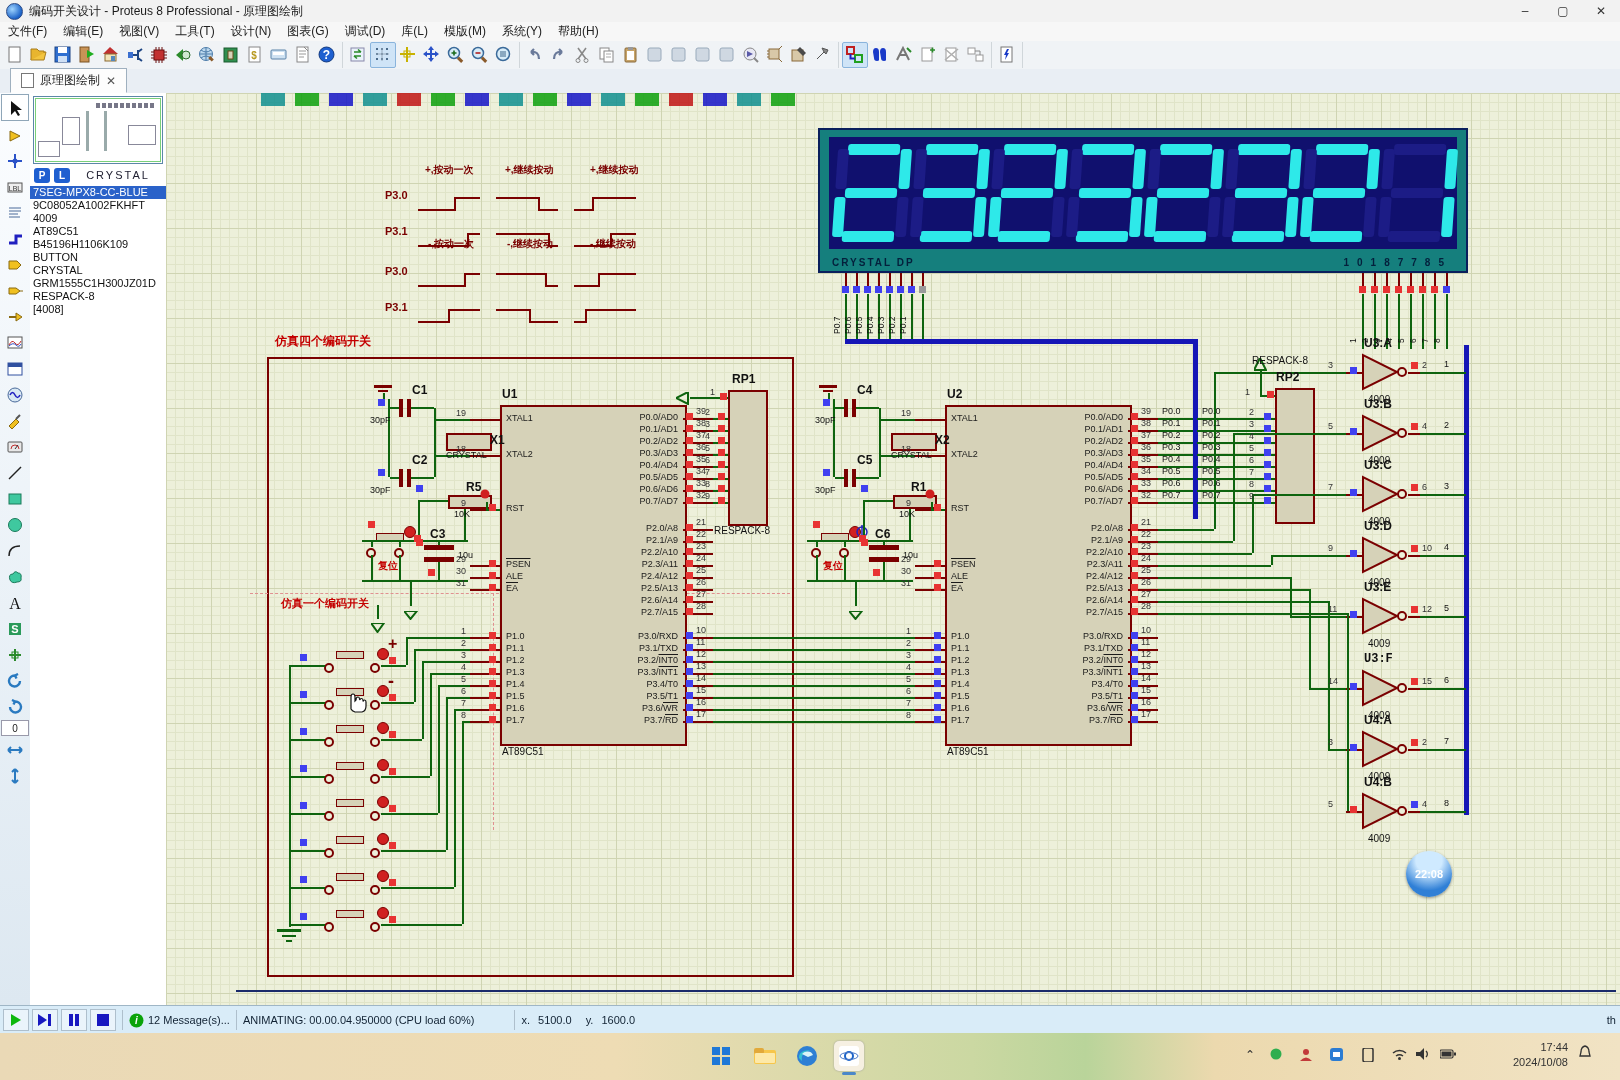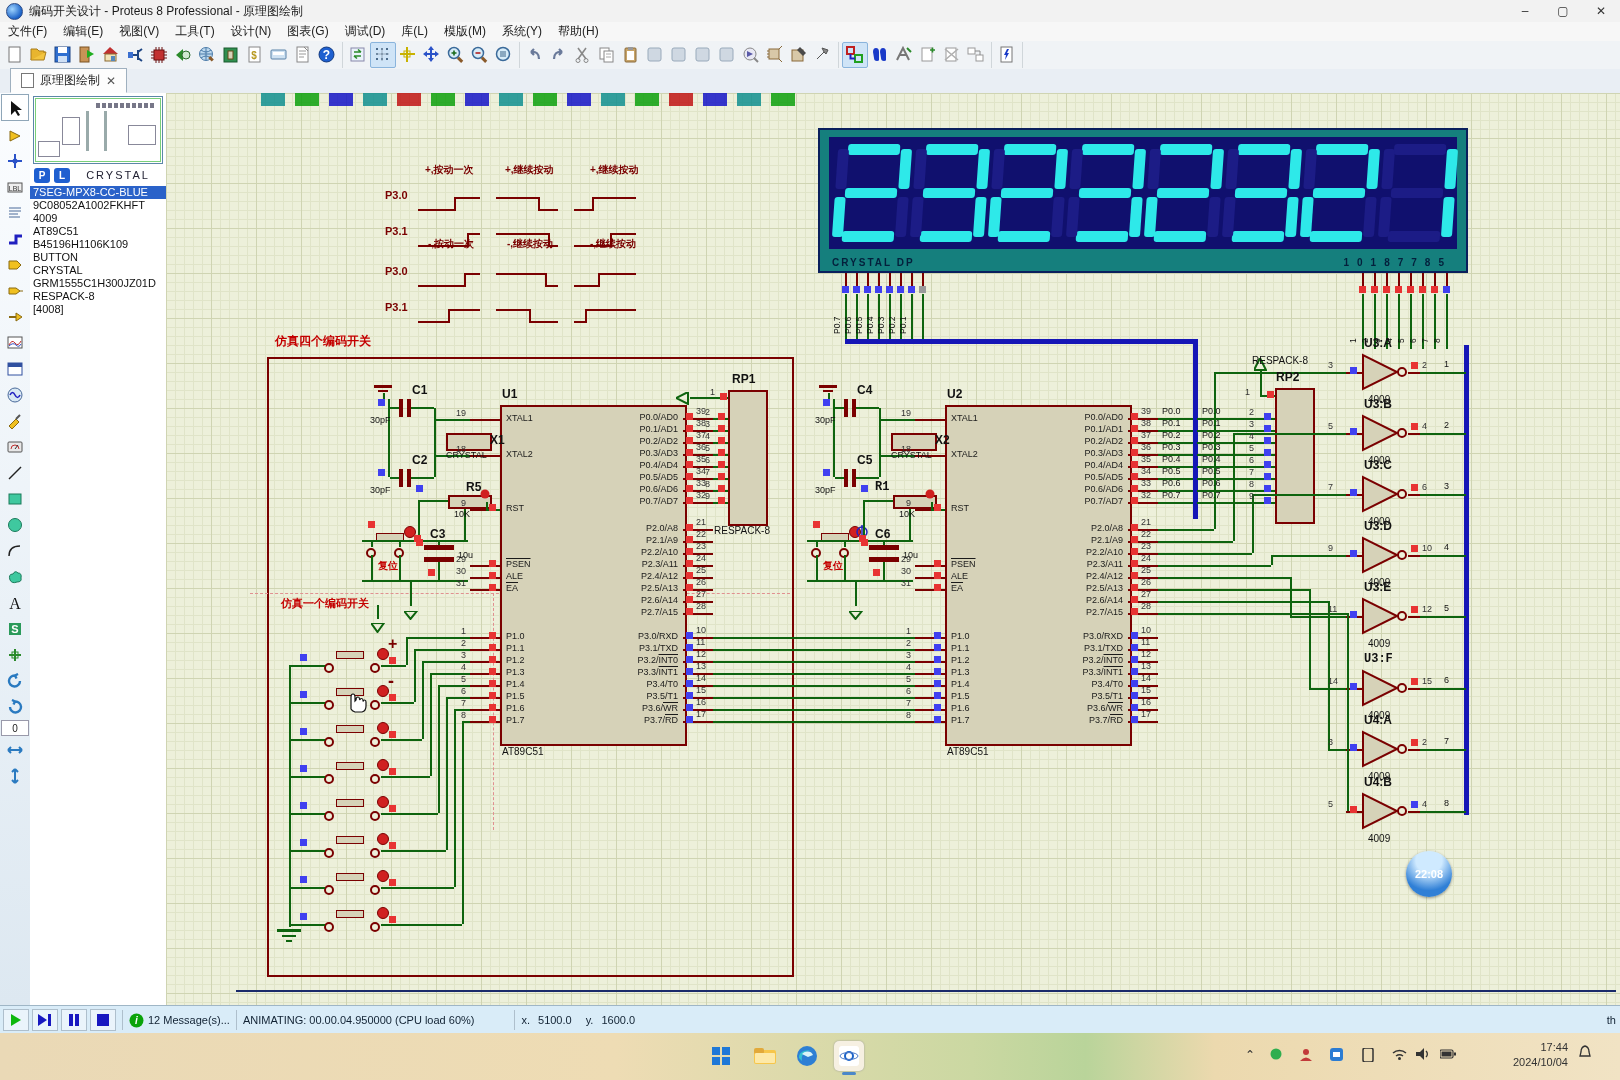--- a/index.html
+++ b/index.html
@@ -1604,21 +1604,21 @@
     <div class="val" style="left: 288px; top: 416px;">10K</div>
     <div class="redlab" style="left: 212px; top: 466px; font-size: 10px;">复位</div>
     <div class="ref" style="left: 264px; top: 434px;">C3</div>
     <div class="val" style="left: 292px; top: 457px;">10u</div>
     <div class="ref" style="left: 691px; top: 290px;">C4</div>
     <div class="val" style="left: 649px; top: 322px;">30pF</div>
     <div class="ref" style="left: 769px; top: 340px;">X2</div>
     <div class="val" style="left: 725px; top: 357px;">CRYSTAL</div>
     <div class="ref" style="left: 691px; top: 360px;">C5</div>
     <div class="val" style="left: 649px; top: 392px;">30pF</div>
-    <div class="ref" style="left: 709px; top: 387px; font-family: Liberation Mono, monospace;">R1</div>
+    <div class="ref" style="left: 745px; top: 387px;">R1</div>
     <div class="val" style="left: 733px; top: 416px;">10K</div>
     <div class="redlab" style="left: 657px; top: 466px; font-size: 10px;">复位</div>
     <div class="ref" style="left: 709px; top: 434px;">C6</div>
     <div class="val" style="left: 737px; top: 457px;">10u</div>
     <div class="redlab" style="left: 109px; top: 240px;">仿真四个编码开关</div>
     <div class="redlab" style="left: 115px; top: 503px; font-size: 11px;">仿真一个编码开关</div>
     <div class="redlab" style="left: 222px; top: 542px; font-size: 16px; color: rgb(122, 0, 0);">+</div>
     <div class="redlab" style="left: 222px; top: 578px; font-size: 18px; color: rgb(122, 0, 0);">-</div>
     <div class="abs" style="left: 1240px; top: 758px; width: 46px; height: 46px; border-radius: 50%; background: radial-gradient(circle at 50% 20%, rgb(207, 234, 255) 0px, rgb(207, 234, 255) 30%, rgb(47, 127, 214) 70%); display: flex; align-items: center; justify-content: center; color: rgb(255, 255, 255); font-weight: bold; font-size: 11px; box-shadow: rgba(0, 0, 0, 0.4) 0px 1px 3px;">22:08</div>
     <div class="abs" style="left: 178px; top: 596px;"><svg width="26" height="26">
@@ -1720,18 +1720,18 @@
         <polygon points="0,4 4,4 8,0 8,12 4,8 0,8" fill="#333"></polygon>
         <path d="M10 3 A4 4 0 0 1 10 9" fill="none" stroke="#333" stroke-width="1.3"></path>
       </svg></div>
   <div class="tray-ic" style="left:1440px"><svg width="16" height="10">
         <rect x="0" y="1" width="13" height="8" rx="1.5" fill="none" stroke="#333" stroke-width="1.2"></rect>
         <rect x="14" y="3.5" width="2" height="3" fill="#333"></rect>
         <rect x="1.5" y="2.5" width="10" height="5" fill="#333"></rect>
       </svg></div>
   <div id="clock">
     <div>17:44</div>
-    <div>2024/10/04</div>
+    <div>2024/10/08</div>
   </div>
   <div class="tray-ic" style="left:1578px;top:12px"><svg width="14" height="15">
         <path d="M7 1 Q11 2 11 7 L12 11 L2 11 L3 7 Q3 2 7 1Z" fill="none" stroke="#333" stroke-width="1.3"></path>
       </svg></div>
 </div>
 
 </body></html>

